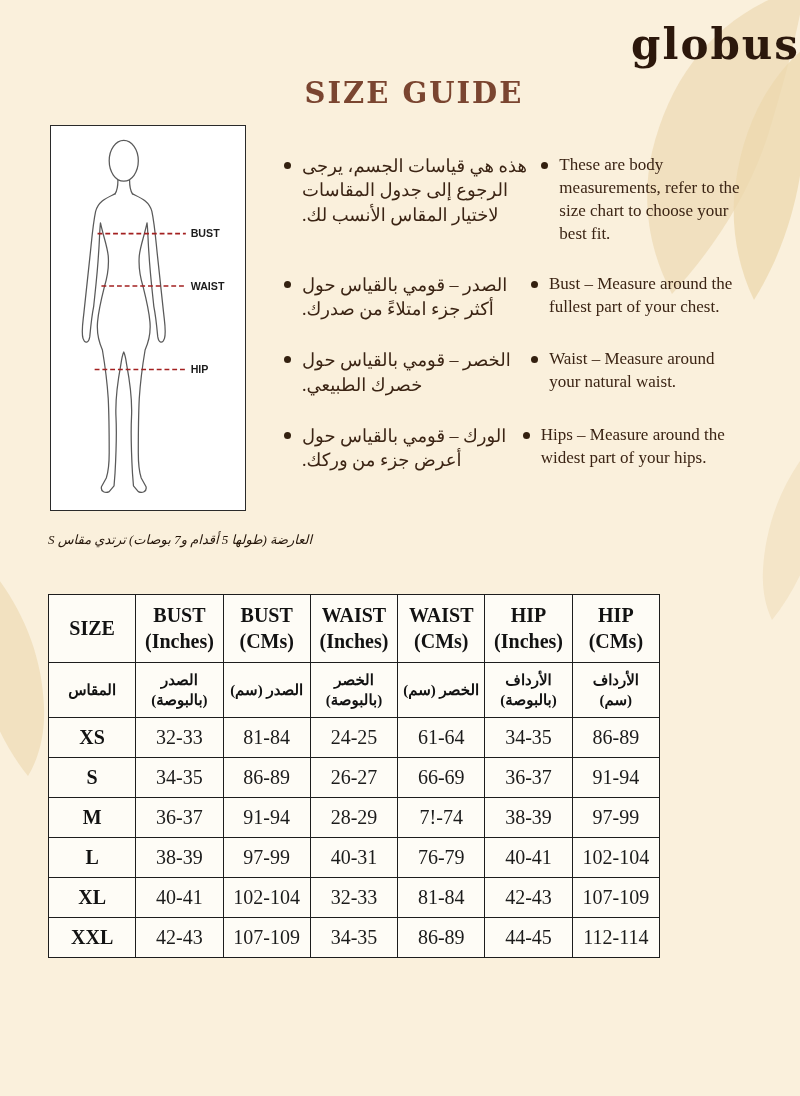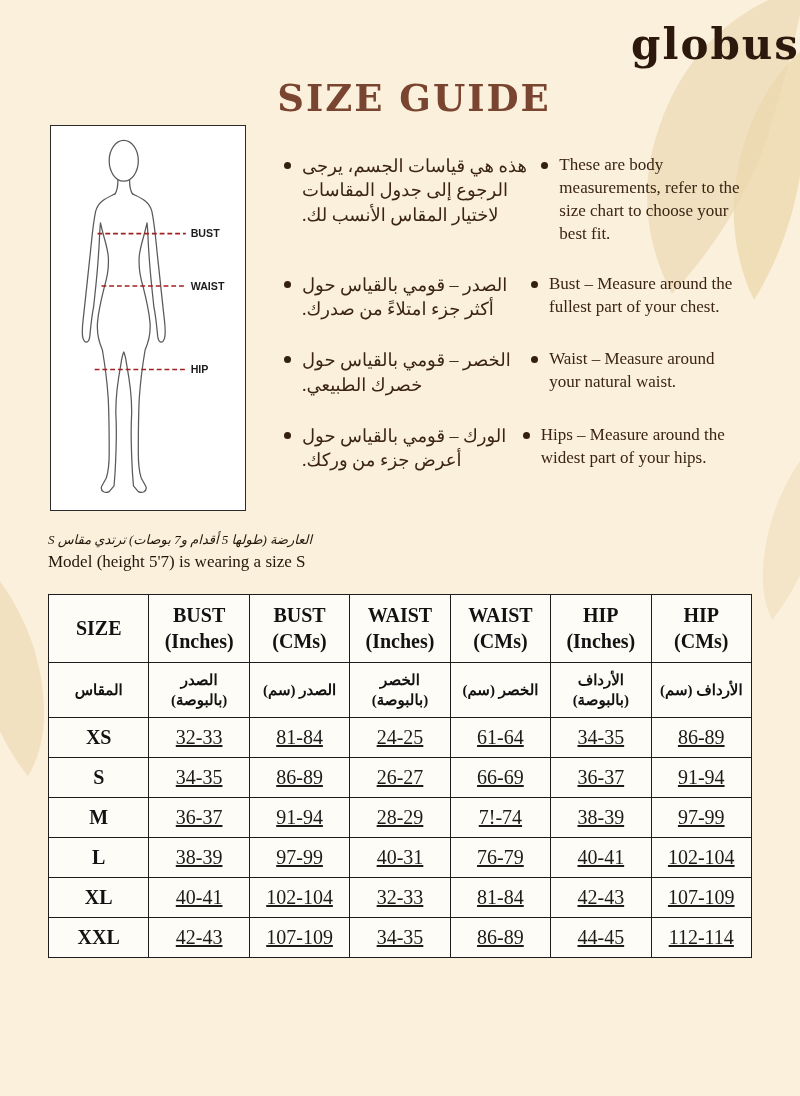--- a/index.html
+++ b/index.html
@@ -20,21 +20,21 @@
     position: absolute; top: 24px; left: 0; right: 0;
     text-align: right;
     font-family: "DejaVu Serif", serif;
     font-size: 42px; font-weight: bold; color: #2c180c;
     letter-spacing: 2px; line-height: 1;
   }
   .size-guide-title {
     position: absolute; top: 76px; left: 0; right: 12px;
     text-align: center;
     font-family: "DejaVu Serif", serif;
-    font-size: 37px; font-weight: bold; color: #7a4530;
+    font-size: 29px; font-weight: bold; color: #7a4530;
     letter-spacing: 2px;
     padding-left: 40px;
   }
 
   .figure-box {
     position: absolute; left: 50px; top: 125px;
     width: 196px; height: 386px;
     background: #ffffff;
     border: 1.5px solid #2a2a2a;
   }
@@ -55,31 +55,31 @@
   }
   .instruction-item.ar .instruction-text {
     font-size: 18px; text-align: left; direction: rtl; width: 100%;
   }
 
   .model-note { position: absolute; left: 48px; top: 531px; line-height: 1.45; }
   .model-note-ar { font-size: 13px; direction: rtl; text-align: left; color: #241509; font-style: italic; }
   .model-note-en { font-size: 17px; color: #241509; }
 
   .size-table {
-    position: absolute; left: 48px; top: 594px; width: 704px;
+    position: absolute; left: 48px; top: 594px; width: 612px;
     border-collapse: collapse; background: #fefcf6;
     table-layout: fixed; text-align: center;
   }
   .size-table th, .size-table td {
     border: 1.5px solid #1d1d1d; vertical-align: middle;
   }
   .th-en { font-size: 20px; font-weight: bold; color: #121212; padding: 8px 2px; line-height: 1.28; height: 64px; }
   .th-ar { font-size: 15px; font-weight: bold; color: #121212; padding: 6px 3px; line-height: 1.35; height: 55px; direction: rtl; }
   .size-cell { font-size: 20px; font-weight: bold; color: #121212; height: 40px; }
-  .value-cell { font-size: 20px; font-weight: normal; color: #1b1b1b; height: 40px; text-decoration: underline; }
+  .value-cell { font-size: 20px; font-weight: normal; color: #1b1b1b; height: 40px; }
 </style>
 </head>
 <body>
 
 <div class="page">
 
   <svg class="decor" width="235" height="320" viewBox="0 0 235 320" style="right:-12px; top:-18px; position:absolute;">
     <path d="M228,5 C150,25 95,85 75,170 C65,215 70,265 95,312 C132,272 172,215 192,150 C207,100 221,50 228,5 Z" fill="#f0debb" opacity="0.9"></path>
     <path d="M232,62 C188,97 162,152 157,217 C155,252 162,287 177,318 C202,278 220,228 226,172 C230,135 233,97 232,62 Z" fill="#ecd8ae" opacity="0.75"></path>
   </svg>
@@ -152,21 +152,20 @@
           </div>
           <div class="instruction-item en">
             <span class="bullet"></span>
             <div class="instruction-text">Hips – Measure around the widest part of your hips.</div>
           </div>
         </div>
       </div>
 
     <div class="model-note">
       <div class="model-note-ar" dir="rtl">العارضة (طولها 5 أقدام و7 بوصات) ترتدي مقاس S</div>
-      <div class="model-note-en">Model (height 5'7) is wearing a size S</div>
     </div>
 
     <table class="size-table">
       <thead>
         <tr>
             <th class="th-en">
               <div>SIZE</div>
             </th>
             <th class="th-en">
               <div>BUST</div>

